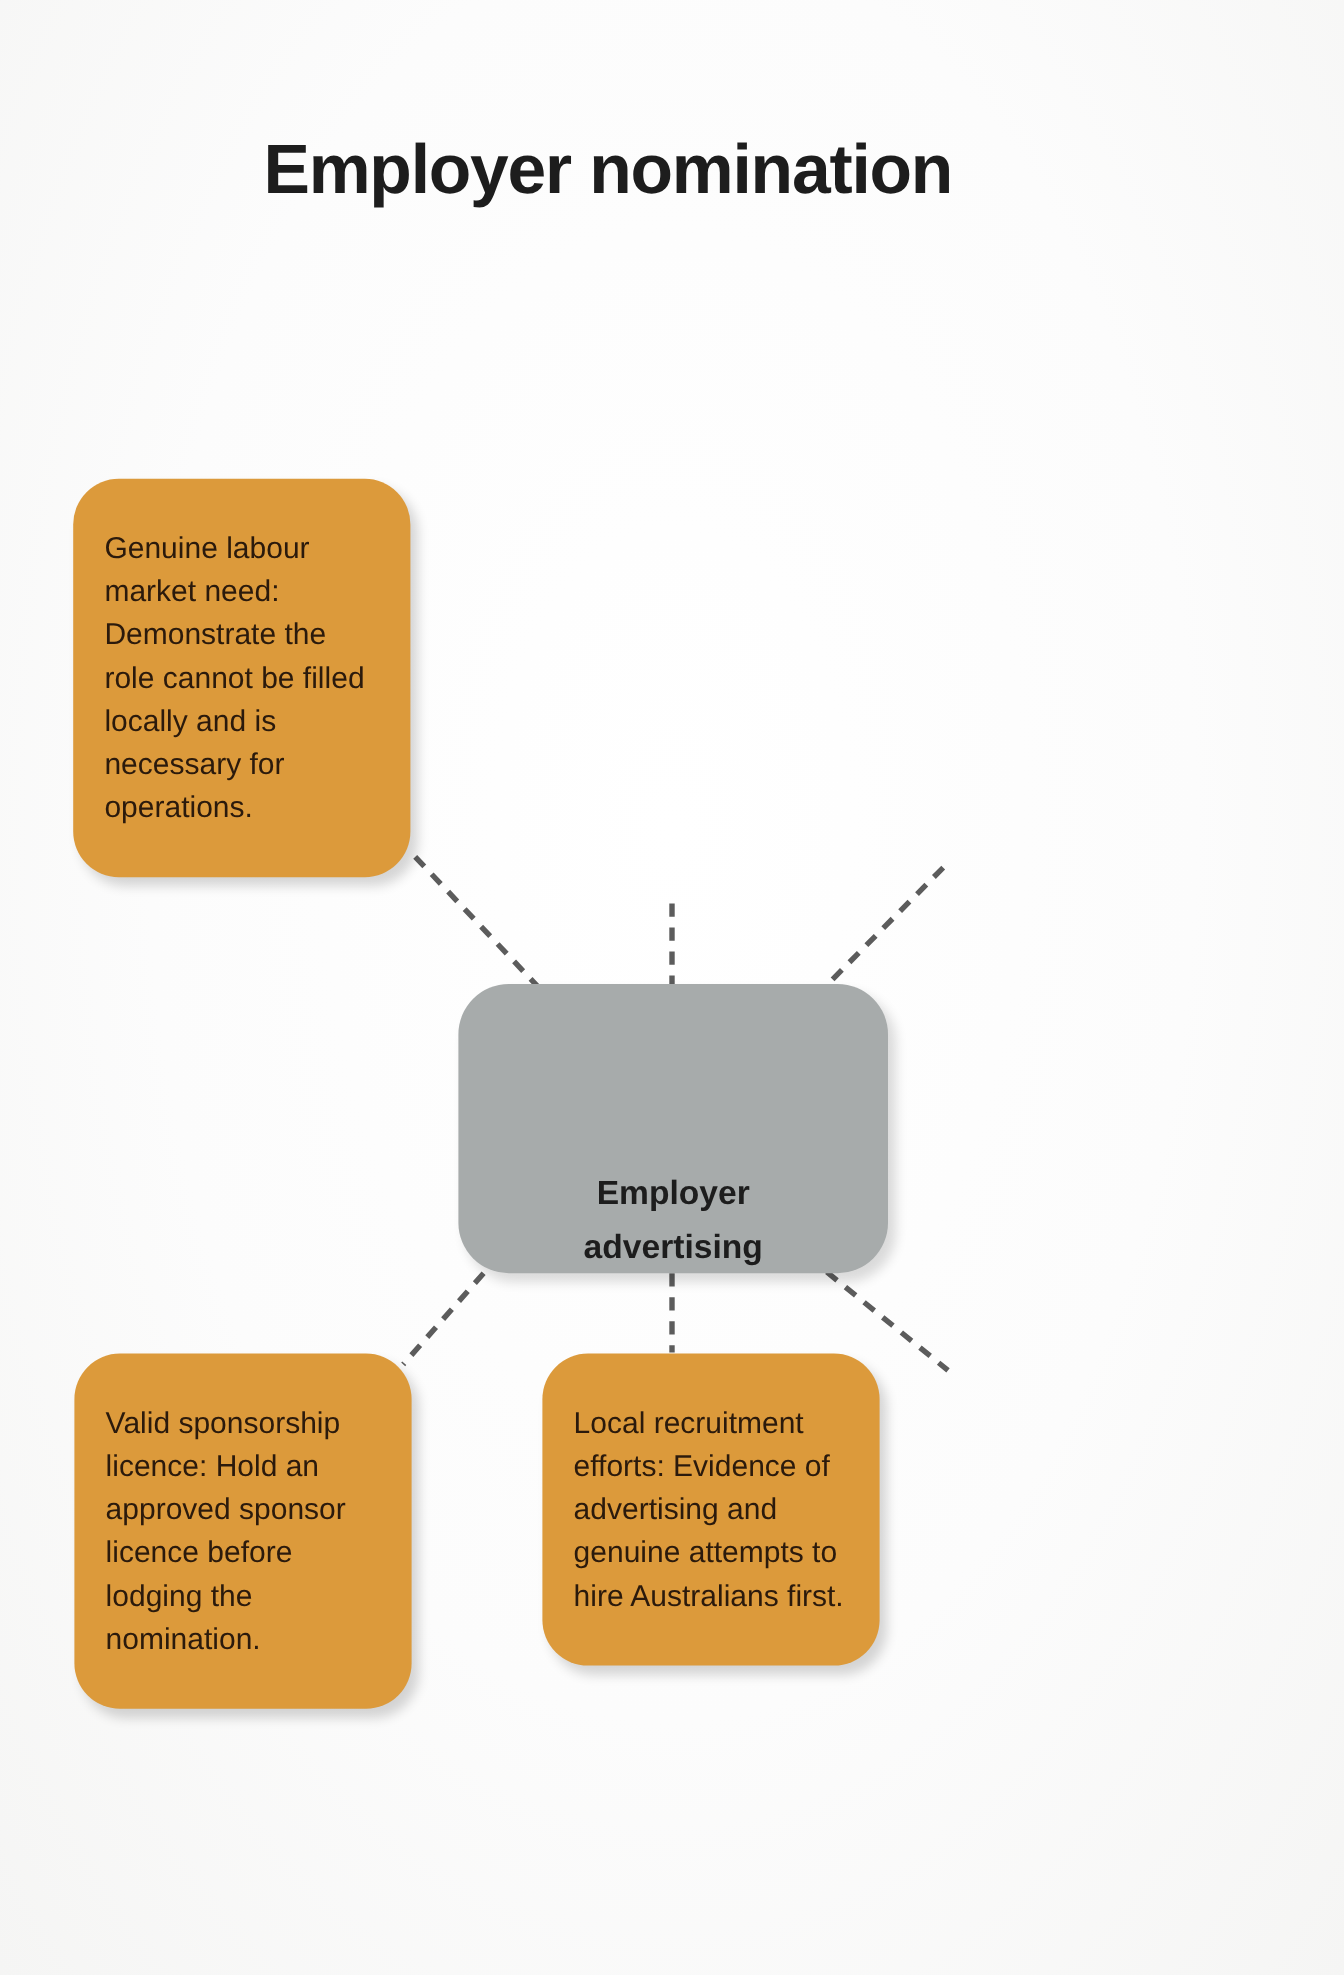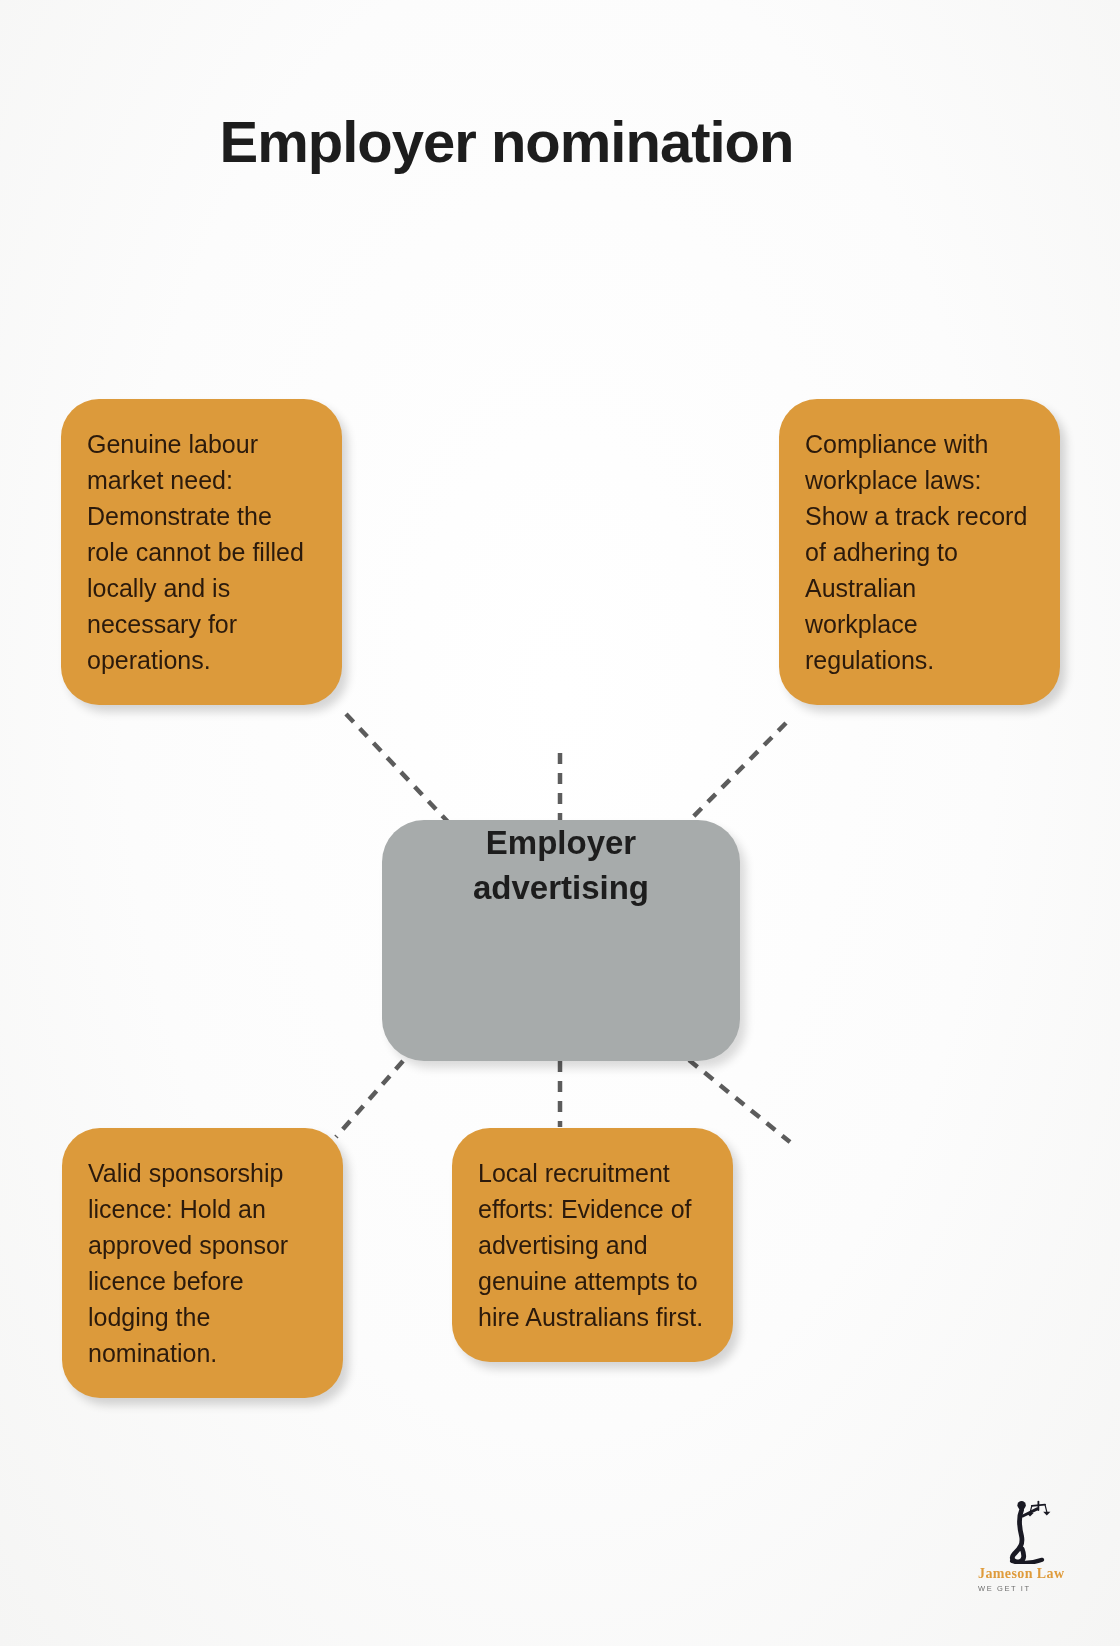--- a/index.html
+++ b/index.html
@@ -15,38 +15,38 @@
   .title{
     position:absolute;left:0;top:100px;width:1013px;
     text-align:center;color:#1d1d1d;
     font-size:58px;font-weight:700;letter-spacing:-1px;line-height:84px;
   }
 
   
   .card{
     position:absolute;width:281px;box-sizing:border-box;
     background:#dc9a3b;border-radius:38px;
-    padding:27px 26px;
+    padding:40px 26px;
     color:#2b1a0c;font-size:25px;line-height:36px;
     box-shadow:6px 7px 10px rgba(0,0,0,0.16);
   }
   .card1{left:61px;top:399px;}
   .card2{left:420px;top:399px;}
   .card3{left:779px;top:399px;}
   .card4{left:62px;top:1128px;}
   .card5{left:420px;top:1128px;margin-left:32px;}
   .card6{left:779px;top:1128px;}
 
   
   .center-node{
     position:absolute;left:382px;top:820px;width:358px;height:241px;
     background:#a7abab;border-radius:42px;
     box-shadow:6px 7px 10px rgba(0,0,0,0.14);
-    display:flex;flex-direction:column;align-items:center;justify-content:flex-start;
-    color:#1d1d1d;font-size:33px;font-weight:700;line-height:45px;
+    display:flex;flex-direction:column;align-items:center;justify-content:flex-end;
+    color:#1d1d1d;font-size:28px;font-weight:700;line-height:45px;
   }
 
   
   .connectors{position:absolute;left:0;top:0;}
   .connectors line{stroke:#5c5c5c;stroke-width:4.5;stroke-dasharray:11 9;}
 
   
   .logo{position:absolute;left:978px;top:1498px;width:120px;}
   .logo-figure{display:block;margin-left:14px;width:64px;height:66px;}
   .logo-brand{
@@ -72,53 +72,26 @@
     <line x1="560" y1="753" x2="560" y2="821"></line>
     <line x1="786" y1="723" x2="687" y2="823"></line>
     <line x1="403" y1="1061" x2="336" y2="1137"></line>
     <line x1="560" y1="1061" x2="560" y2="1127"></line>
     <line x1="689" y1="1060" x2="790" y2="1142"></line>
   </svg>
 
   <div class="card card1">
     <span>Genuine labour market need: Demonstrate the role cannot be filled locally and is necessary for operations.</span>
   </div>
-  <div class="card card3">
-    <span>Compliance with workplace laws: Show a track record of adhering to Australian workplace regulations.</span>
-  </div>
   <div class="card card4">
     <span>Valid sponsorship licence: Hold an approved sponsor licence before lodging the nomination.</span>
   </div>
   <div class="card card5">
     <span>Local recruitment efforts: Evidence of advertising and genuine attempts to hire Australians first.</span>
   </div>
 
   <div class="center-node">
     <div>Employer</div>
     <div>advertising</div>
   </div>
 
-  <div class="logo">
-    <svg class="logo-figure" viewBox="0 0 100 110">
-      <g fill="none" stroke="#191923" stroke-linecap="round">
-
-        <circle cx="46" cy="12" r="7" fill="#191923" stroke="none"></circle>
-
-        <path d="M46,20 C40,34 43,52 46,64 C49,80 40,86 33,94 C27,101 33,108 43,106 C52,104 50,93 47,85" stroke-width="8"></path>
-
-        <path d="M30,105 Q55,112 80,103" stroke-width="7"></path>
-
-        <path d="M48,30 L72,18" stroke-width="5"></path>
-
-        <path d="M74,6 L74,20" stroke-width="3"></path>
-        <path d="M63,13 L85,11" stroke-width="3"></path>
-
-        <path d="M63,13 L60,25 M85,11 L88,23" stroke-width="2"></path>
-
-        <path d="M54,25 L66,25 L60,31 Z" fill="#191923" stroke="none"></path>
-        <path d="M82,23 L94,23 L88,29 Z" fill="#191923" stroke="none"></path>
-      </g>
-    </svg>
-    <div class="logo-brand">Jameson Law</div>
-    <div class="logo-tagline">WE GET IT</div>
-  </div>
 
 </div>
 
 </body></html>

